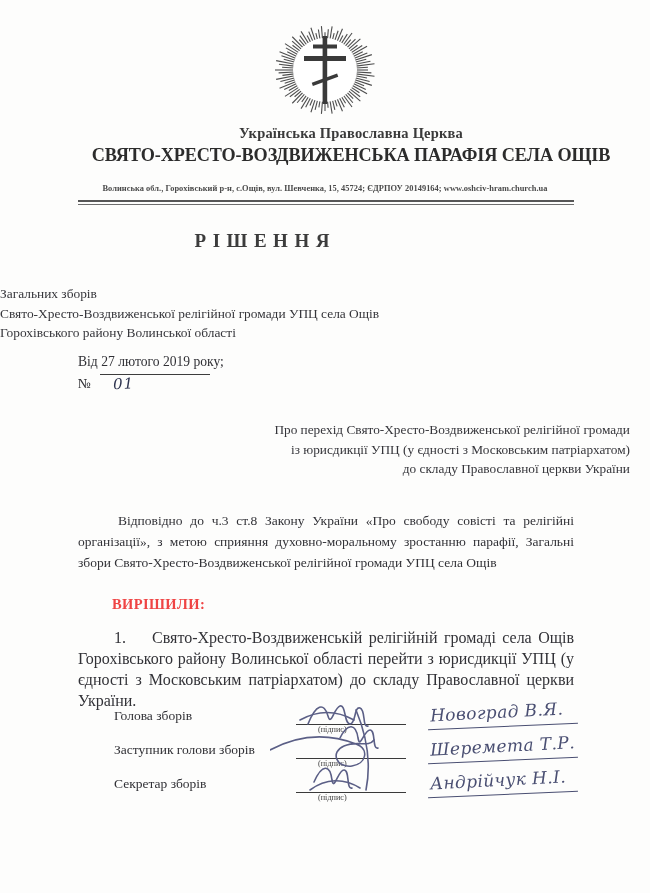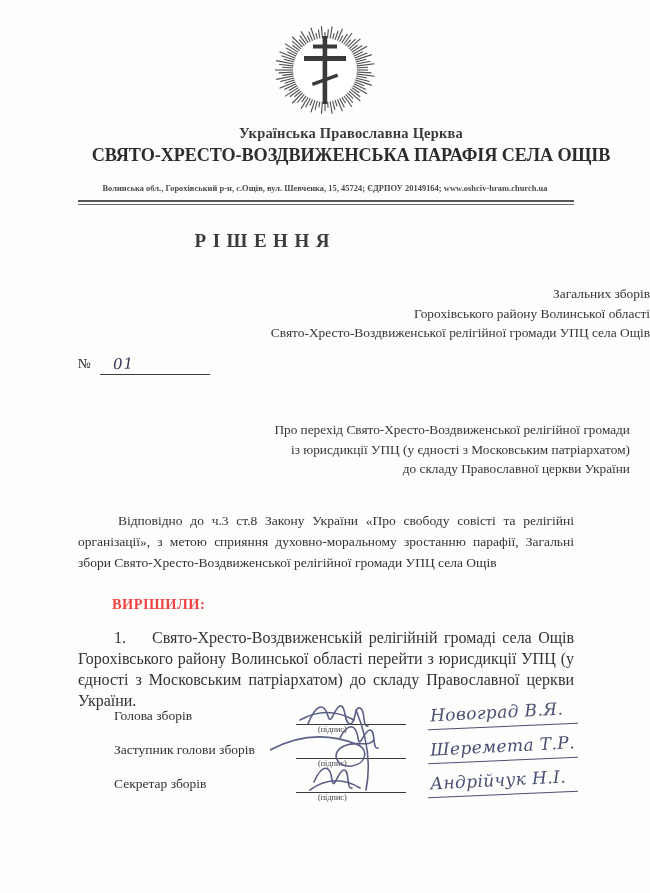--- a/index.html
+++ b/index.html
@@ -111,21 +111,21 @@
     text-indent: 6.5px;
     color: #3c3c3c;
   }
 
   
   .subtitle {
     position: absolute;
     top: 284px;
     left: 0;
     width: 650px;
-    text-align: right;
+    text-align: left;
     font-size: 13.4px;
     line-height: 19.5px;
     color: #35353a;
   }
 
   
   .date-block {
     position: absolute;
     top: 352px;
     left: 78px;
@@ -386,25 +386,26 @@
   <div class="rule">
     <div class="thick"></div>
     <div class="gap"></div>
     <div class="thin"></div>
   </div>
 
   <div class="doc-title">РІШЕННЯ</div>
 
   <div class="subtitle">
     <div>Загальних зборів</div>
+    <div>Свято-Хресто-Воздвиженської релігійної громади УПЦ села Ощів</div>
     <div>Горохівського району Волинської області</div>
-    <div>Свято-Хресто-Воздвиженської релігійної громади УПЦ села Ощів</div>
   </div>
 
   <div class="date-block">
+    <div>Від 27 лютого 2019 року;</div>
     <div class="num-row">
       <span class="num-label">№</span>
       <span class="num-value">01</span>
       <span class="num-underline"></span>
     </div>
   </div>
 
   <div class="subject">
     <div>Про перехід Свято-Хресто-Воздвиженської релігійної громади</div>
     <div>із юрисдикції УПЦ (у єдності з Московським патріархатом)</div>

